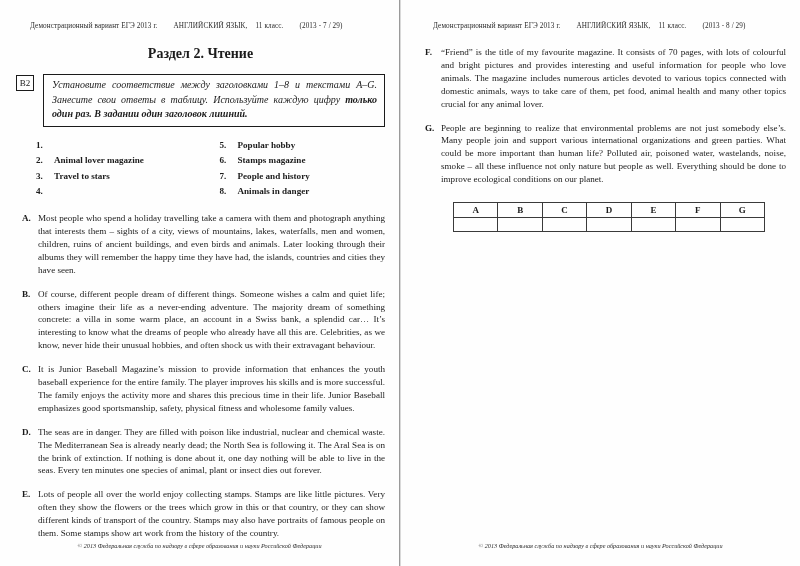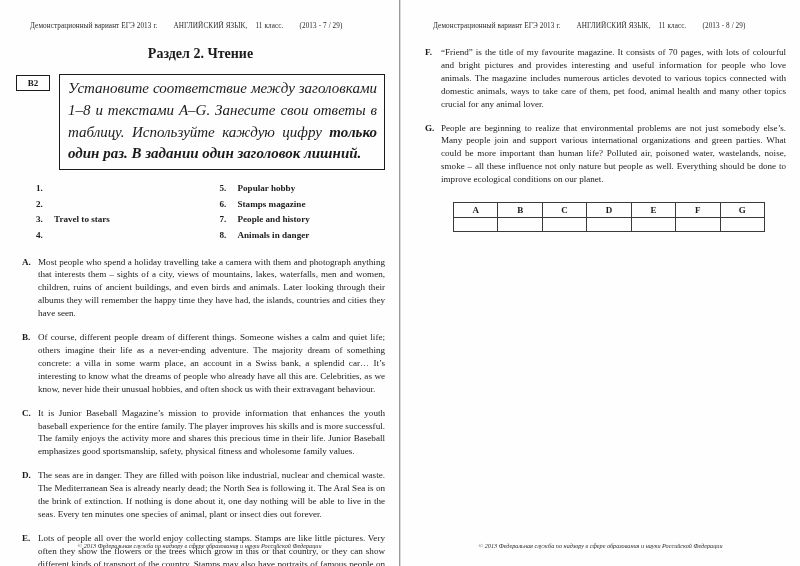--- a/index.html
+++ b/index.html
@@ -55,39 +55,39 @@
     font-size: 14px;
     margin: 0 0 12px 0;
   }
 
   .task-block {
     display: flex;
     align-items: stretch;
     margin-bottom: 11px;
   }
   .task-code {
-    width: 34px;
+    width: 18px;
     min-height: 16px;
     border: 1px solid #1b1b1b;
-    font-weight: bold;
+    font-weight: normal;
     font-size: 9px;
     text-align: center;
     padding-top: 2px;
     box-sizing: border-box;
     align-self: flex-start;
     margin-top: 1px;
   }
   .task-text {
     flex: 1;
     border: 1px solid #1b1b1b;
     margin-left: 9px;
     padding: 3px 7px 4px 8px;
     box-sizing: border-box;
     font-style: italic;
-    font-size: 15px;
+    font-size: 10px;
     line-height: 1.45;
     text-align: justify;
   }
   .task-text .b { font-weight: bold; }
 
   .headings-grid {
     display: grid;
     grid-template-columns: 1fr 1fr;
     column-gap: 18px;
     row-gap: 0px;
@@ -173,20 +173,21 @@
     <div class="headings-grid">
       <div class="heading-item">
         <span class="heading-num">1.</span>
       </div>
       <div class="heading-item">
         <span class="heading-num">5.</span>
         <span class="heading-label">Popular hobby</span>
       </div>
       <div class="heading-item">
         <span class="heading-num">2.</span>
+        <span class="heading-label">Animal lover magazine</span>
       </div>
       <div class="heading-item">
         <span class="heading-num">6.</span>
         <span class="heading-label">Stamps magazine</span>
       </div>
       <div class="heading-item">
         <span class="heading-num">3.</span>
         <span class="heading-label">Travel to stars</span>
       </div>
       <div class="heading-item">

